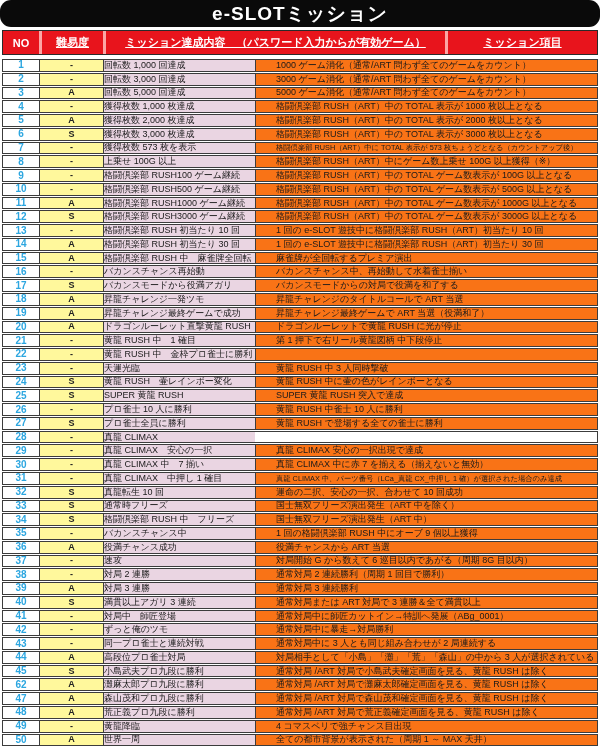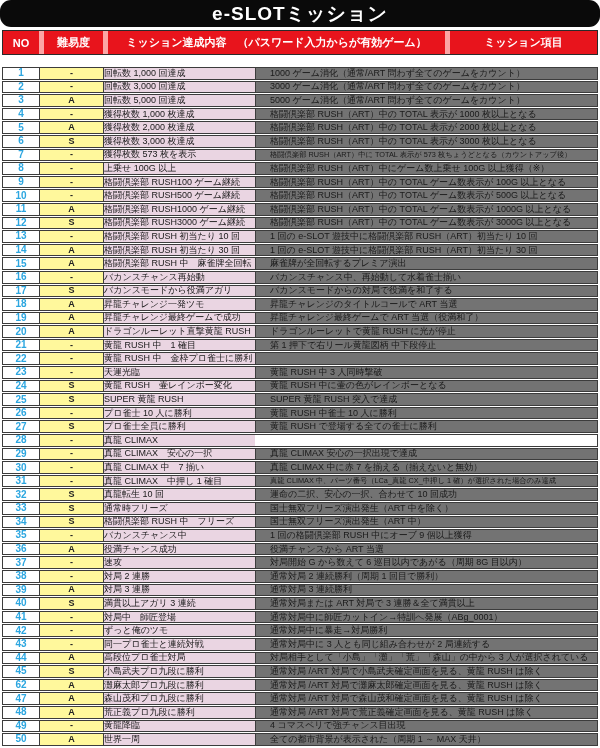--- a/index.html
+++ b/index.html
@@ -16,28 +16,28 @@
     font-size:19px;font-weight:bold;letter-spacing:1px;border-radius:11px;
   }
   
   .table{
     position:absolute;left:2px;top:30px;width:596px;height:716px;
     display:flex;flex-direction:column;
   }
   .thead{
     height:25px;flex:0 0 25px;display:flex;
     border:1px solid #2a2a2a;background:#ffffff;
-    margin-bottom:12px;box-sizing:border-box;
+    margin-bottom:4px;box-sizing:border-box;
   }
   .thead .hcell{
     background:#e8141c;color:#ffffff;font-weight:bold;font-size:11px;
     display:flex;align-items:center;justify-content:center;
     box-sizing:border-box;white-space:nowrap;overflow:hidden;
   }
-  .thead .hcell + .hcell{border-left:5px solid #fca5a5;}
+  .thead .hcell + .hcell{border-left:3px solid #fca5a5;text-decoration:underline;}
   .tbody{
     flex:1 1 auto;display:flex;flex-direction:column;gap:1px;
   }
   .row{
     flex:1 1 auto;display:flex;
     border:1px solid #3c3c3c;box-sizing:border-box;background:#ffffff;
   }
   .cell{
     display:flex;align-items:center;box-sizing:border-box;
     font-size:9px;color:#1a1a1a;white-space:nowrap;overflow:hidden;
@@ -49,21 +49,21 @@
     color:#2ca6e0;font-size:10px;font-weight:bold;background:#ffffff;
   }
   .c-diff{
     flex:0 0 64px;justify-content:center;
     background:#fff89c;font-weight:bold;font-size:9px;color:#222;
   }
   .c-mission{
     flex:0 0 152px;background:#ead5e2;
   }
   .c-detail{
-    flex:1 1 auto;padding-left:14px;background:#737373;
+    flex:1 1 auto;padding-left:20px;background:#f97316;
   }
   .c-detail.small{font-size:7.3px;}
   
   .h-no{flex:0 0 36px;}
   .h-diff{flex:0 0 64px;}
   .h-mission{flex:0 0 152px;}
   .h-detail{flex:1 1 auto;}
 </style>
 </head>
 <body>

